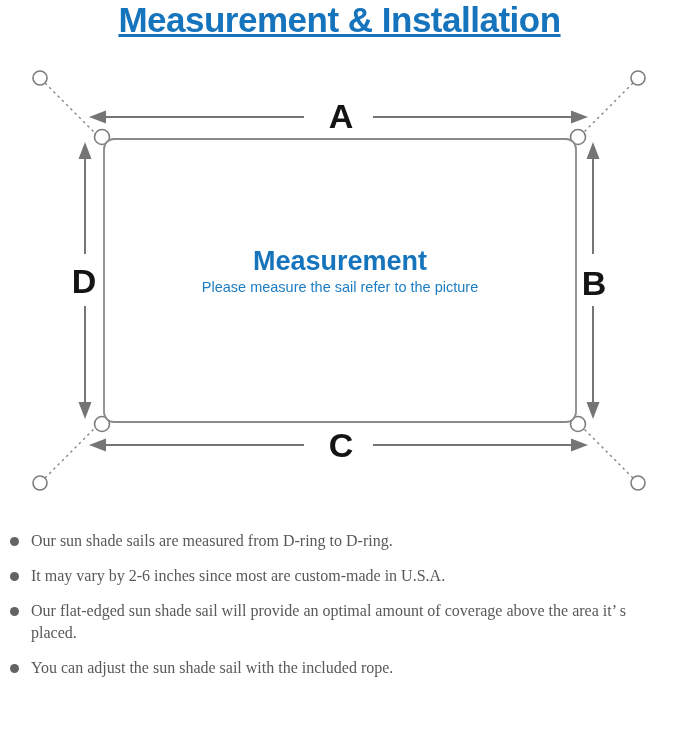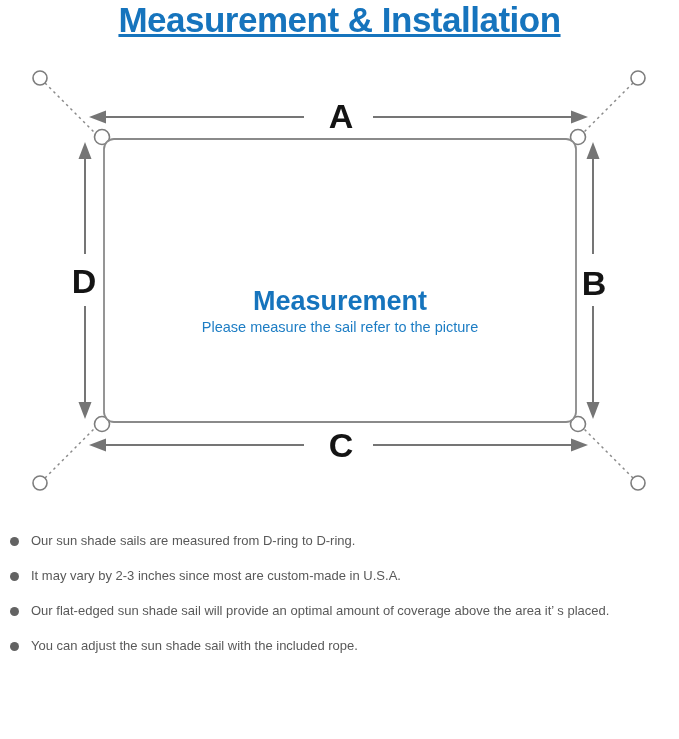--- a/index.html
+++ b/index.html
@@ -38,44 +38,44 @@
     width: 472px;
     top: 245px;
     text-align: center;
     pointer-events: none;
   }
   .center-title {
     font-size: 27px;
     font-weight: bold;
     line-height: 32px;
     color: #1674bd;
-    margin-top: 40px;
   }
   .center-subtitle {
     font-size: 14.5px;
     line-height: 19px;
     margin-top: 1px;
     color: #1d7dc4;
   }
   .notes {
     position: absolute;
     top: 530px;
     left: 10px;
     width: 650px;
     margin: 0;
     padding: 0;
     list-style: none;
   }
   .notes li {
     position: relative;
     padding-left: 21px;
     margin-bottom: 13px;
-    font-size: 13px;
+    font-size: 16px;
     line-height: 22px;
     color: #595959;
+    font-family: Liberation Serif, serif;
   }
   .notes .dot {
     position: absolute;
     left: 0px;
     top: 6.5px;
     width: 9px;
     height: 9px;
     border-radius: 50%;
     background: #636363;
   }
@@ -163,21 +163,21 @@
   <div class="center-subtitle">Please measure the sail refer to the picture</div>
 </div>
 
 <ul class="notes">
   <li>
     <span class="dot"></span>
     <span>Our sun shade sails are measured from D-ring to D-ring.</span>
   </li>
   <li>
     <span class="dot"></span>
-    <span>It may vary by 2-3 inches since most are custom-made in U.S.A.</span>
+    <span>It may vary by 2-6 inches since most are custom-made in U.S.A.</span>
   </li>
   <li>
     <span class="dot"></span>
     <span>Our flat-edged sun shade sail will provide an optimal amount of coverage above the area it’ s placed.</span>
   </li>
   <li>
     <span class="dot"></span>
     <span>You can adjust the sun shade sail with the included rope.</span>
   </li>
 </ul>

